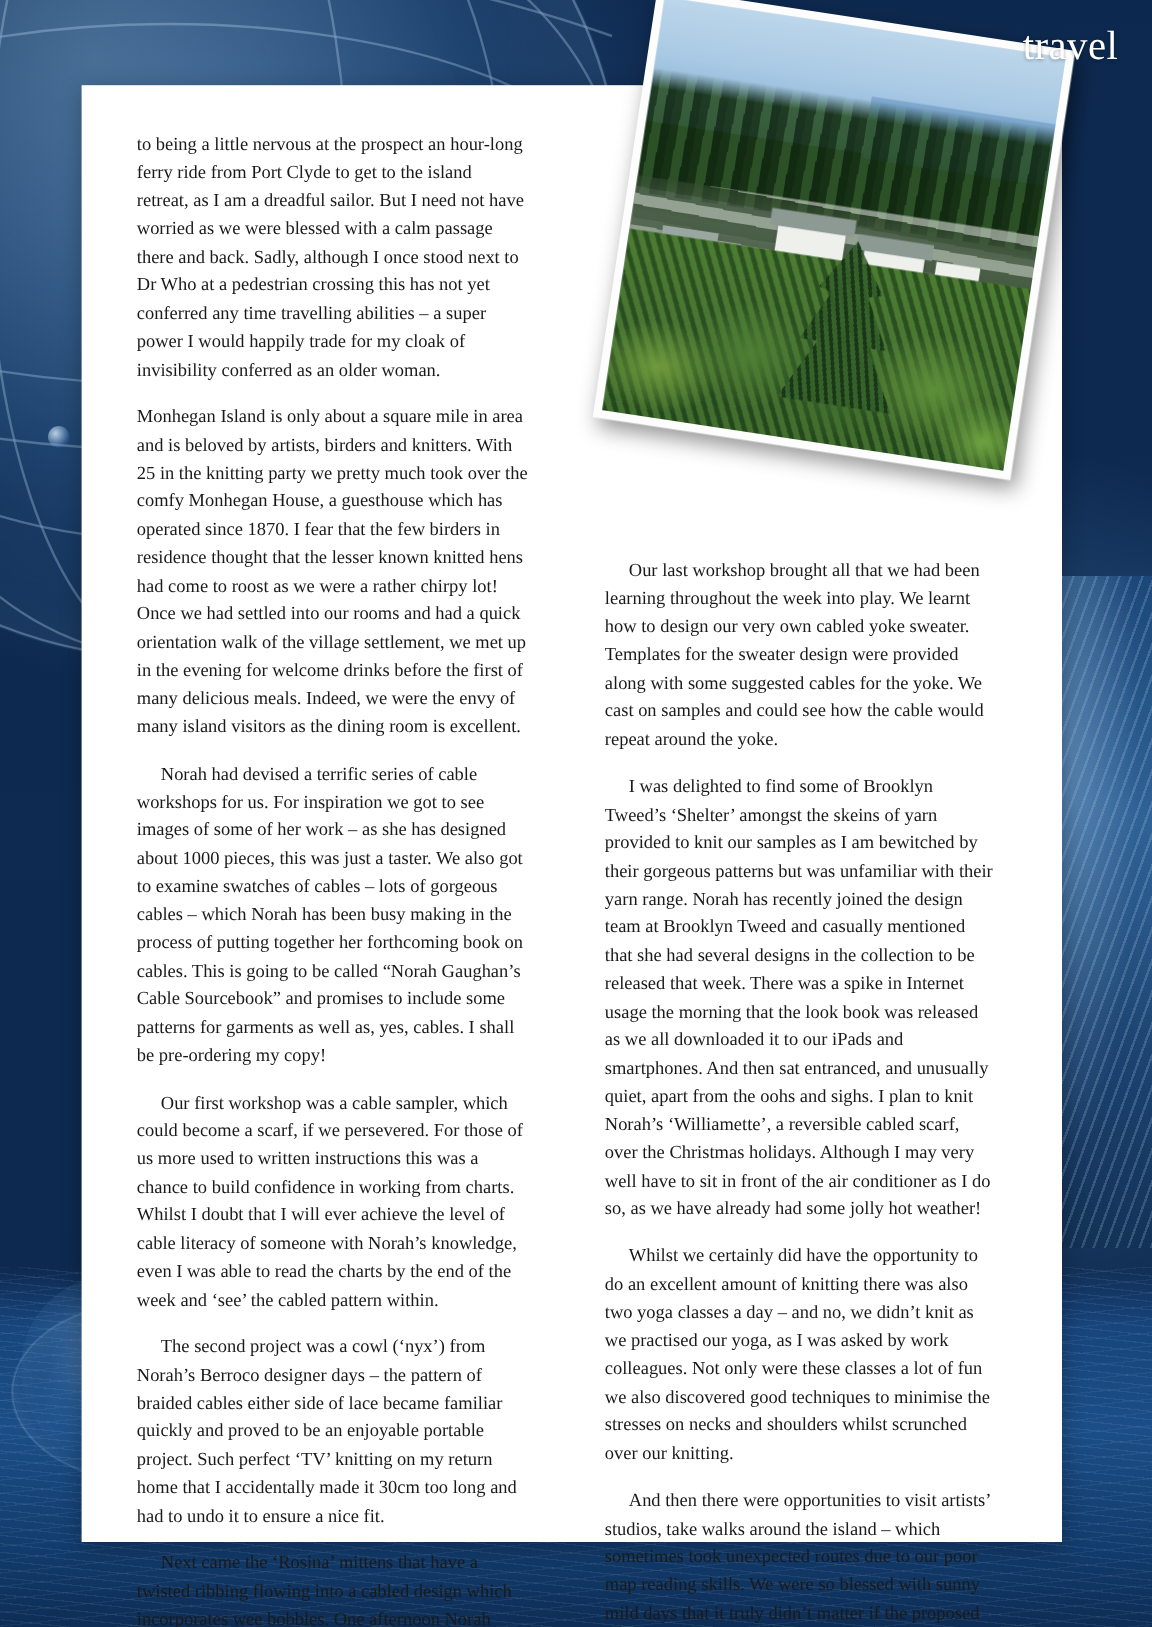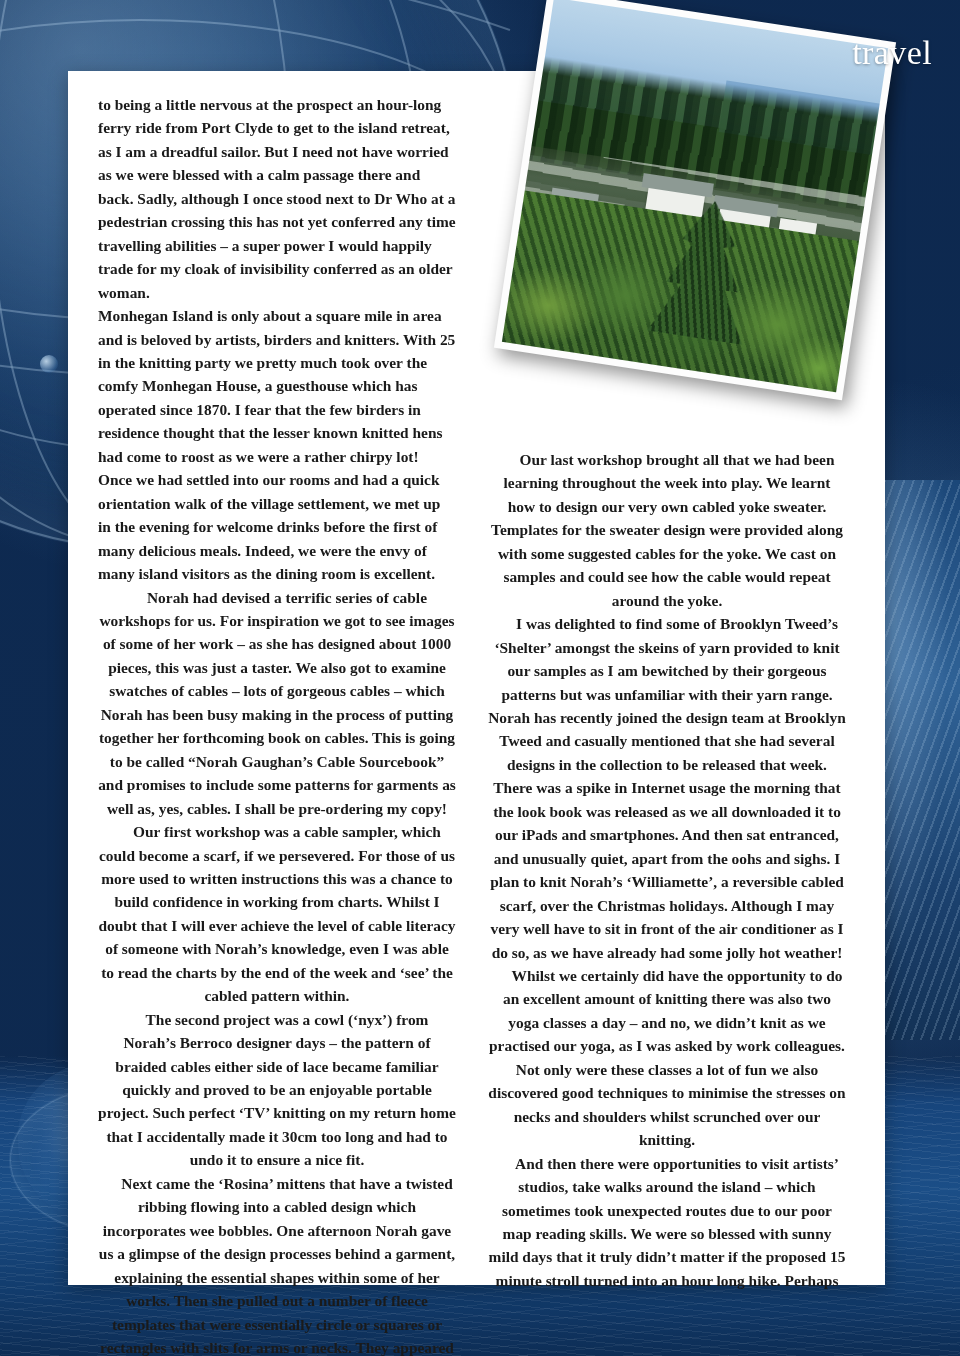--- a/index.html
+++ b/index.html
@@ -112,21 +112,21 @@
     top: 355px;
     width: 18px;
     height: 18px;
     border-radius: 50%;
     background: radial-gradient(circle at 35% 35%, rgba(220,240,255,0.8), rgba(90,150,210,0.25) 65%, rgba(20,60,110,0) 85%);
   }
 
   
   .masthead {
     position: absolute;
-    top: 36px;
+    top: 22px;
     right: 28px;
     color: #ffffff;
     font-size: 34px;
     line-height: 1;
     letter-spacing: .4px;
     font-family: "Liberation Serif", "DejaVu Serif", serif;
     text-shadow: 0 1px 3px rgba(0,0,0,.35);
     z-index: 6;
   }
 
@@ -155,22 +155,22 @@
     width: 358px;
     font-size: 15.4px;
     line-height: 23.45px;
     color: #1a1a1a;
     text-align: left;
     hyphens: none;
   }
   .col-left  { left: 30px; }
   .col-right { left: 420px; top: 377px; }
 
-  .col p { margin: 0; font-weight: bold; }
-  .col p.indent { text-indent: 20px; text-align: center; }
+  .col p { margin: 16px; }
+  .col p.indent { text-indent: 20px; }
 
   
   .photo-gutter {
     float: right;
     width: 0;
     height: 0;
   }
 
   
   .photo-wrap {

